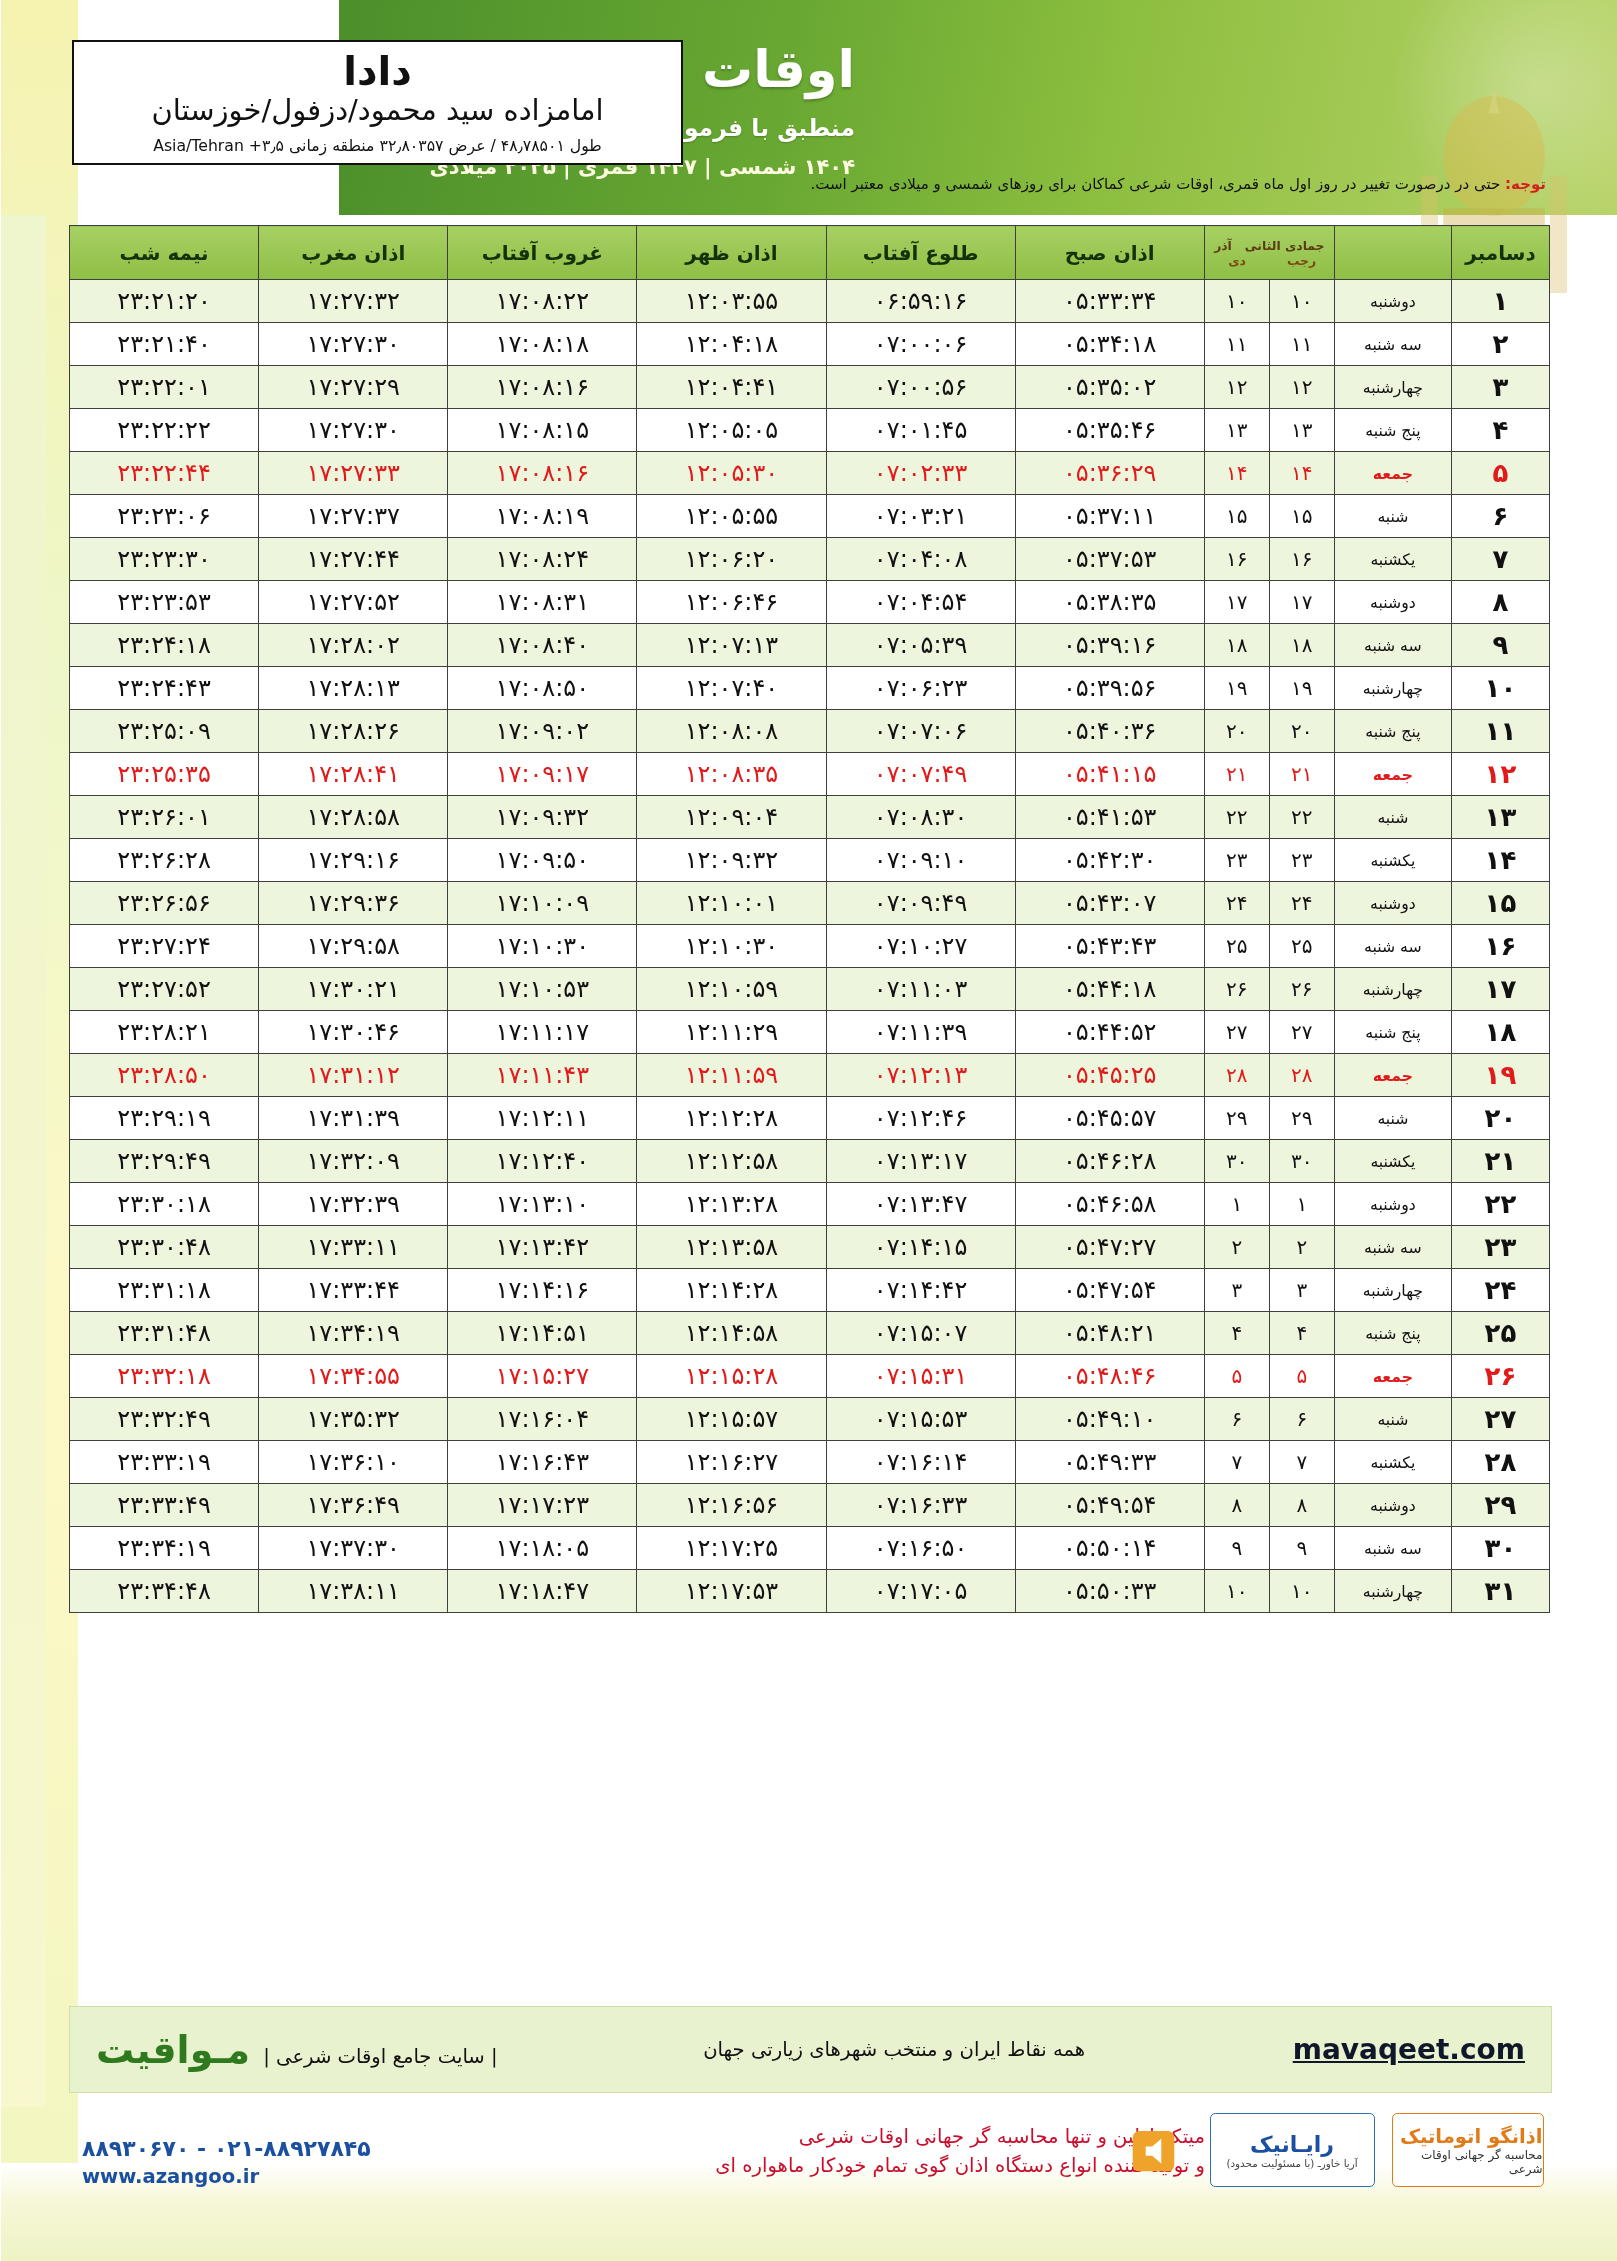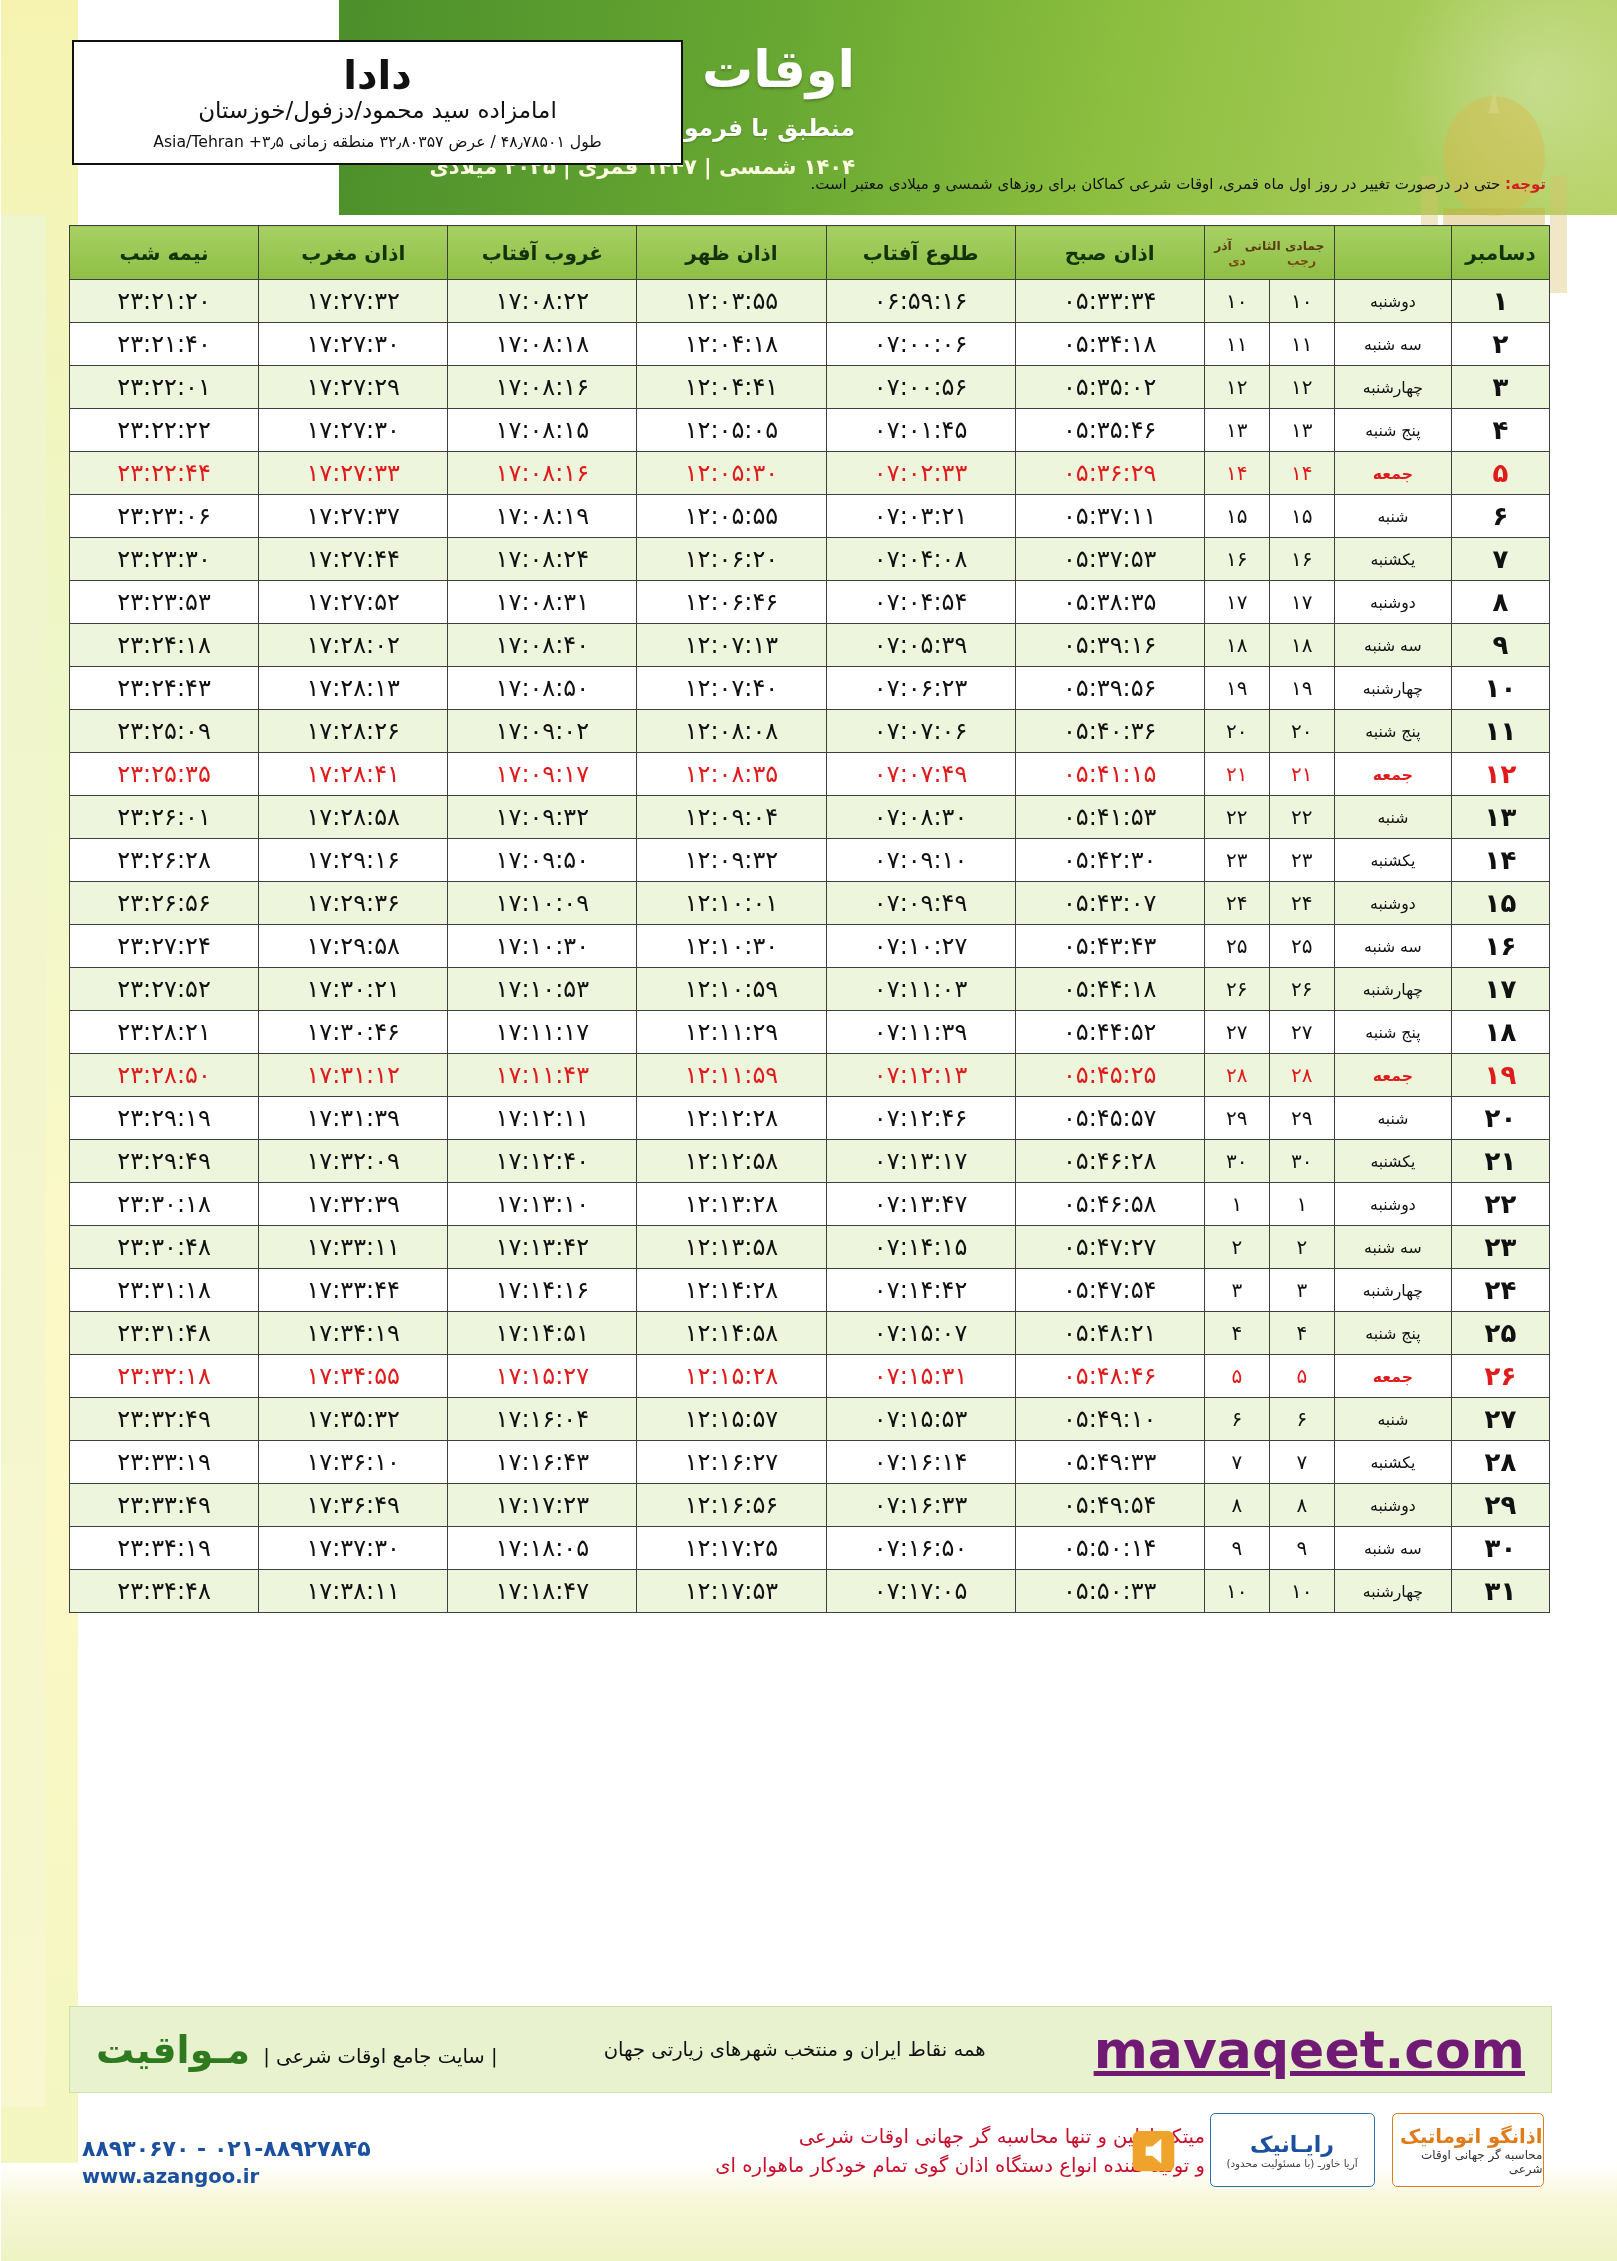--- a/index.html
+++ b/index.html
@@ -53,21 +53,21 @@
     font-size:21px;font-weight:bold;color:#fdfce0;
   }
 
   
   .locbox{
     position:absolute;left:72px;top:40px;width:607px;height:121px;
     border:2px solid #111;background:#ffffff;
     display:flex;flex-direction:column;align-items:center;justify-content:center;
   }
   .loc-city{font-size:40px;font-weight:bold;color:#111;line-height:1.05;}
-  .loc-place{font-size:23px;color:#111;margin-top:1px;}
+  .loc-place{font-size:29px;color:#111;margin-top:1px;}
   .loc-coords{font-size:15.7px;color:#111;margin-top:9px;direction:rtl;}
 
   .note{
     position:absolute;left:72px;top:175px;width:1474px;text-align:right;
     font-size:15px;color:#111;direction:rtl;
   }
   .note b{color:#d21f1f;}
 
   
   .tbl-wrap{position:absolute;left:69px;top:225px;width:1481px;}
@@ -91,21 +91,21 @@
   td.hij,td.sol{font-size:20px;}
   tr.friday td{color:#e01b1b;}
   tr.friday td.wd{color:#e01b1b;font-weight:bold;}
   td.time{font-family:"DejaVu Sans","Liberation Sans",sans-serif;letter-spacing:0.7px;}
 
   
   .foot-green{
     position:absolute;left:69px;top:2006px;width:1481px;height:85px;
     background:#e9f2cf;border:1.3px solid #cfe0a6;display:flex;align-items:center;
   }
-  .foot-site{font-size:52px;font-weight:bold;color:#701a75;margin-right:26px;margin-left:32px;}
+  .foot-site{font-size:28px;font-weight:bold;color:#0f172a;margin-right:26px;margin-left:32px;}
   .foot-mid{flex:1;text-align:center;font-size:19.6px;color:#111;}
   .foot-brand{font-size:38px;font-weight:bold;color:#2f7a1e;margin-left:26px;margin-right:30px;}
   .foot-brand small{font-size:19.6px;color:#111;font-weight:normal;}
 
   .foot-bottom{position:absolute;left:69px;top:2104px;width:1481px;height:111px;}
   .fb-phone{position:absolute;left:13px;top:14px;text-align:left;font-size:22px;font-weight:bold;color:#1b4fa0;line-height:1.35;margin-top:16px;}
   .fb-phone .web{font-size:19.6px;color:#1b4fa0;}
   .fb-text{position:absolute;left:418px;top:18px;width:718px;text-align:right;font-size:19.6px;color:#c8102e;line-height:1.5;}
   .fb-logos{position:absolute;right:6.5px;top:9px;display:flex;align-items:center;gap:17px;direction:rtl;}
   .logo-az{width:150px;height:72px;border:1.3px solid #e07b1a;border-radius:5.2px;background:#fff;

